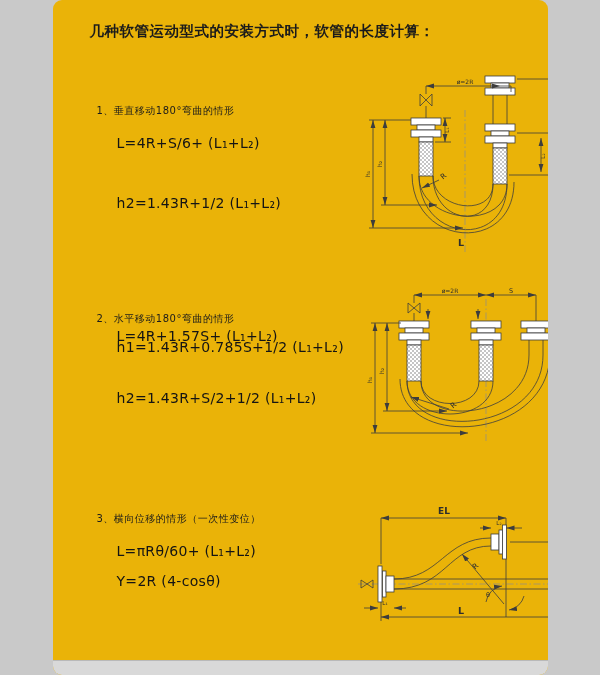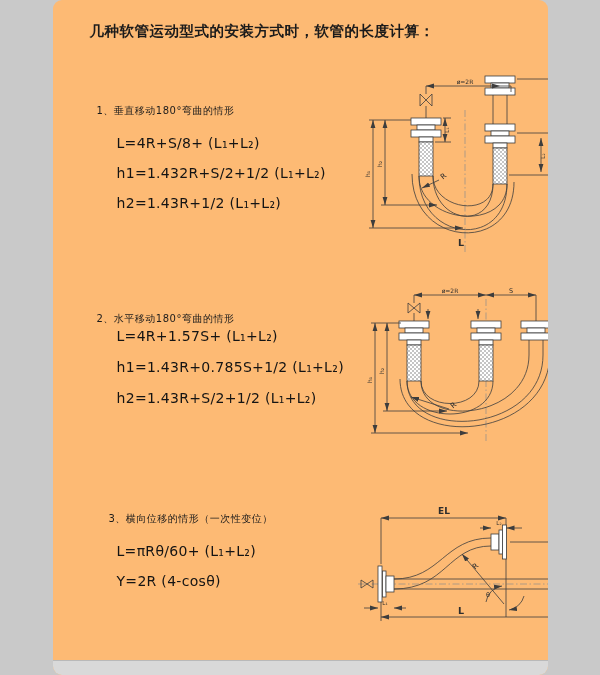--- a/index.html
+++ b/index.html
@@ -1,17 +1,17 @@
 <!DOCTYPE html>
 <html><head>
 <meta charset="utf-8">
 <style>
   html,body { margin:0; padding:0; background:#c9c9c9; }
   .page {
-    position:relative; width:495px; height:675px; background:#fdba74;
+    position:relative; width:495px; height:675px; background:#eab308;
     font-family:"DejaVu Sans","Liberation Sans",sans-serif; color:#1b1b1b;
     overflow:hidden; margin:0 auto;border-radius:9px;
   }
   .page-title {
     position:absolute; left:37px; top:22px; margin:0;
     font-size:14.5px; font-weight:bold; letter-spacing:0.5px;
   }
   .sec-heading {
     position:absolute; font-size:10px; font-weight:normal; letter-spacing:0.5px;
   }
@@ -26,30 +26,29 @@
   }
 </style>
 </head>
 <body>
 
 <div class="page">
 
   <h1 class="page-title">几种软管运动型式的安装方式时，软管的长度计算：</h1>
 
   <div class="sec-heading" style="left:44px; top:104px;">1、垂直移动180°弯曲的情形</div>
-  <div class="formula" style="left:64px; top:135px;">L=4R+S/8+ (L₁+L₂)</div>
-  <div class="formula" style="left:64px; top:165px;">h1=1.432R+S/2+1/2 (L₁+L₂)</div>
+  <div class="formula" style="left:64px; top:135px;">L=4R+S/6+ (L₁+L₂)</div>
   <div class="formula" style="left:64px; top:195px;">h2=1.43R+1/2 (L₁+L₂)</div>
 
   <div class="sec-heading" style="left:44px; top:297px;margin-top:15px;">2、水平移动180°弯曲的情形</div>
   <div class="formula" style="left:64px; top:328px;">L=4R+1.57S+ (L₁+L₂)</div>
-  <div class="formula" style="left:64px; top:359px;text-align:center;">h1=1.43R+0.785S+1/2 (L₁+L₂)</div>
+  <div class="formula" style="left:64px; top:339px;text-align:center;">h1=1.43R+0.785S+1/2 (L₁+L₂)</div>
   <div class="formula" style="left:64px; top:390px;">h2=1.43R+S/2+1/2 (L₁+L₂)</div>
 
-  <div class="sec-heading" style="left:56px; top:512px;">3、横向位移的情形（一次性变位）</div>
+  <div class="sec-heading" style="left:44px; top:512px;">3、横向位移的情形（一次性变位）</div>
   <div class="formula" style="left:64px; top:543px;">L=πRθ/60+ (L₁+L₂)</div>
   <div class="formula" style="left:64px; top:573px;">Y=2R (4-cosθ)</div>
 
   <svg class="diag" style="left:312px; top:72px;" width="215" height="185" viewBox="0 0 215 185">
     <defs>
       <pattern id="braidPat" width="4" height="4" patternUnits="userSpaceOnUse">
         <rect width="4" height="4" fill="#ffffff"></rect>
         <path d="M0,0 L4,4 M4,0 L0,4" stroke="#8a8a8a" stroke-width="0.5"></path>
       </pattern>
       <marker id="mE" markerWidth="8.5" markerHeight="6" refX="8" refY="3" orient="auto" markerUnits="userSpaceOnUse">

